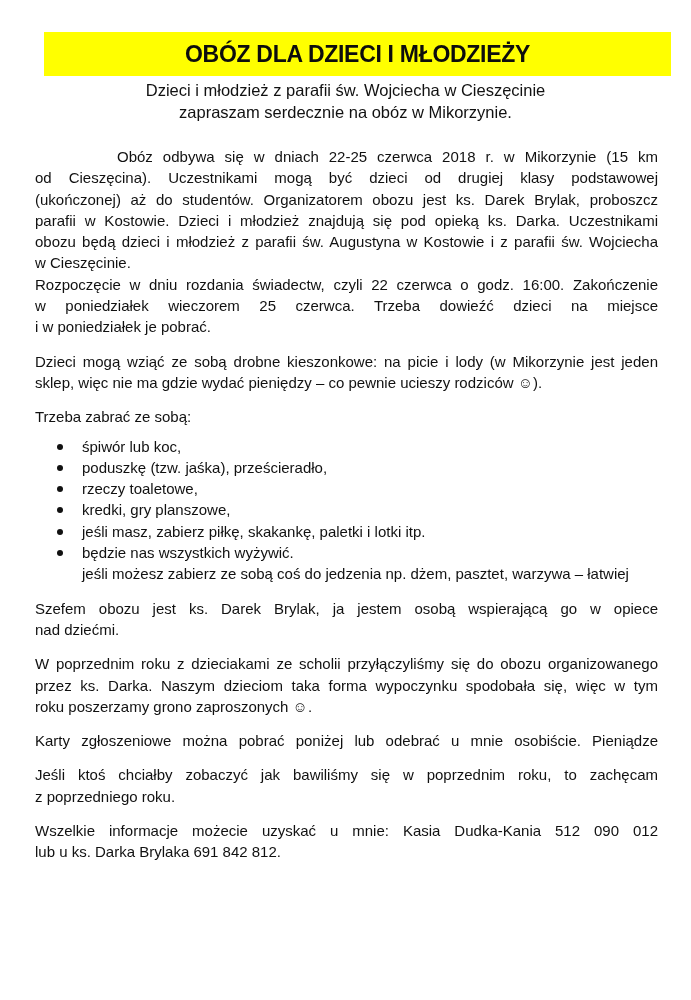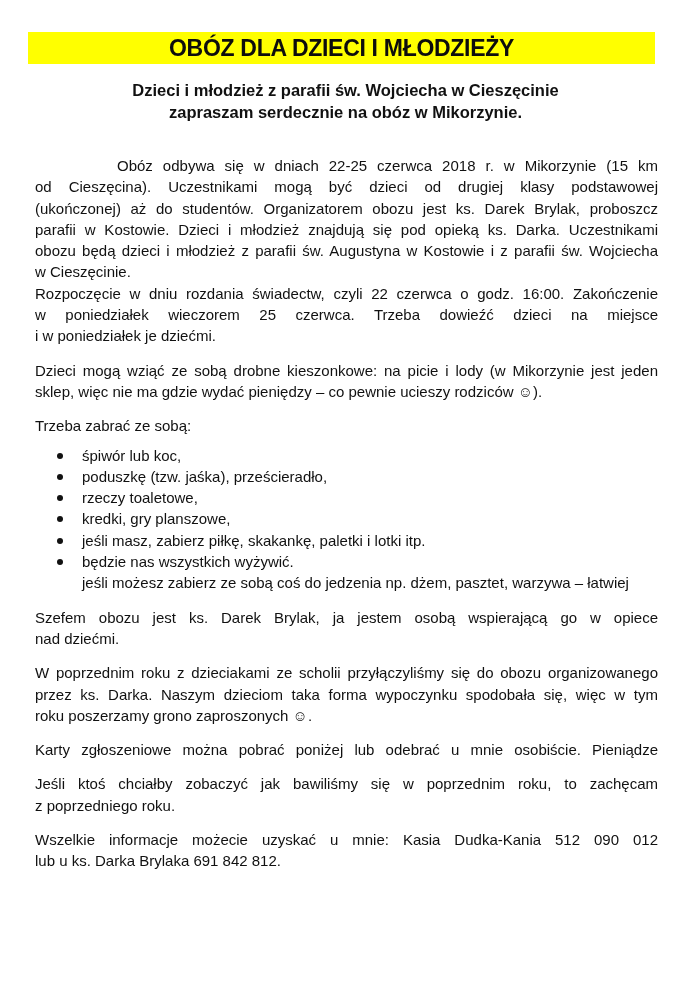--- a/index.html
+++ b/index.html
@@ -16,57 +16,56 @@
       color: #111111;
     }
     .page {
       position: absolute;
       left: 0; top: 0;
       width: 691px;
       height: 1000px;
     }
     .title-bar {
       position: absolute;
-      left: 28px;
+      left: 44px;
       top: 32px;
       width: 627px;
-      height: 32px;
+      height: 44px;
       background: #ffff00;
       display: flex;
       align-items: center;
       justify-content: center;
     }
     .title-bar h1 {
       margin: 0;
       font-size: 23px;
       font-weight: bold;
       letter-spacing: -0.3px;
       color: #0d0d0d;
       font-family: "Liberation Sans", sans-serif;
     }
     .subtitle {
       position: absolute;
       left: 0;
       width: 691px;
       top: 79px;
       text-align: center;
-      font-weight: bold;
+      font-weight: normal;
       font-size: 16.5px;
       line-height: 22px;
       color: #111;
     }
     .subtitle div { white-space: nowrap; }
     .body {
       position: absolute;
       left: 35px;
       top: 146px;
       width: 623px;
       font-size: 15px;
       line-height: 21.3px;
-      margin-top: 9px;
     }
     .para {
       margin: 0 0 13px 0;
       text-align: justify;
       text-align-last: left;
     }
     .para.tight { margin-bottom: 0; }
     .para .indent {
       display: inline-block;
       width: 82px;
@@ -121,21 +120,21 @@
       <span class="just">od Cieszęcina). Uczestnikami mogą być dzieci od drugiej klasy podstawowej</span>
       <span class="just">(ukończonej) aż do studentów. Organizatorem obozu jest ks. Darek Brylak, proboszcz</span>
       <span class="just">parafii w Kostowie. Dzieci i młodzież znajdują się pod opieką ks. Darka. Uczestnikami</span>
       <span class="just">obozu będą dzieci i młodzież z parafii św. Augustyna w Kostowie i z parafii św. Wojciecha</span>
       <span class="line">w Cieszęcinie.</span>
     </div>
 
     <div class="para">
       <span class="just">Rozpoczęcie w dniu rozdania świadectw, czyli 22 czerwca o godz. 16:00. Zakończenie</span>
       <span class="just">w poniedziałek wieczorem 25 czerwca. Trzeba dowieźć dzieci na miejsce</span>
-      <span class="line">i w poniedziałek je dziećmi.</span>
+      <span class="line">i w poniedziałek je pobrać.</span>
     </div>
 
     <div class="para">
       <span class="just">Dzieci mogą wziąć ze sobą drobne kieszonkowe: na picie i lody (w Mikorzynie jest jeden</span>
       <span class="line">sklep, więc nie ma gdzie wydać pieniędzy – co pewnie ucieszy rodziców ☺).</span>
     </div>
 
     <div class="para tight">Trzeba zabrać ze sobą:</div>
 
     <ul class="list">

